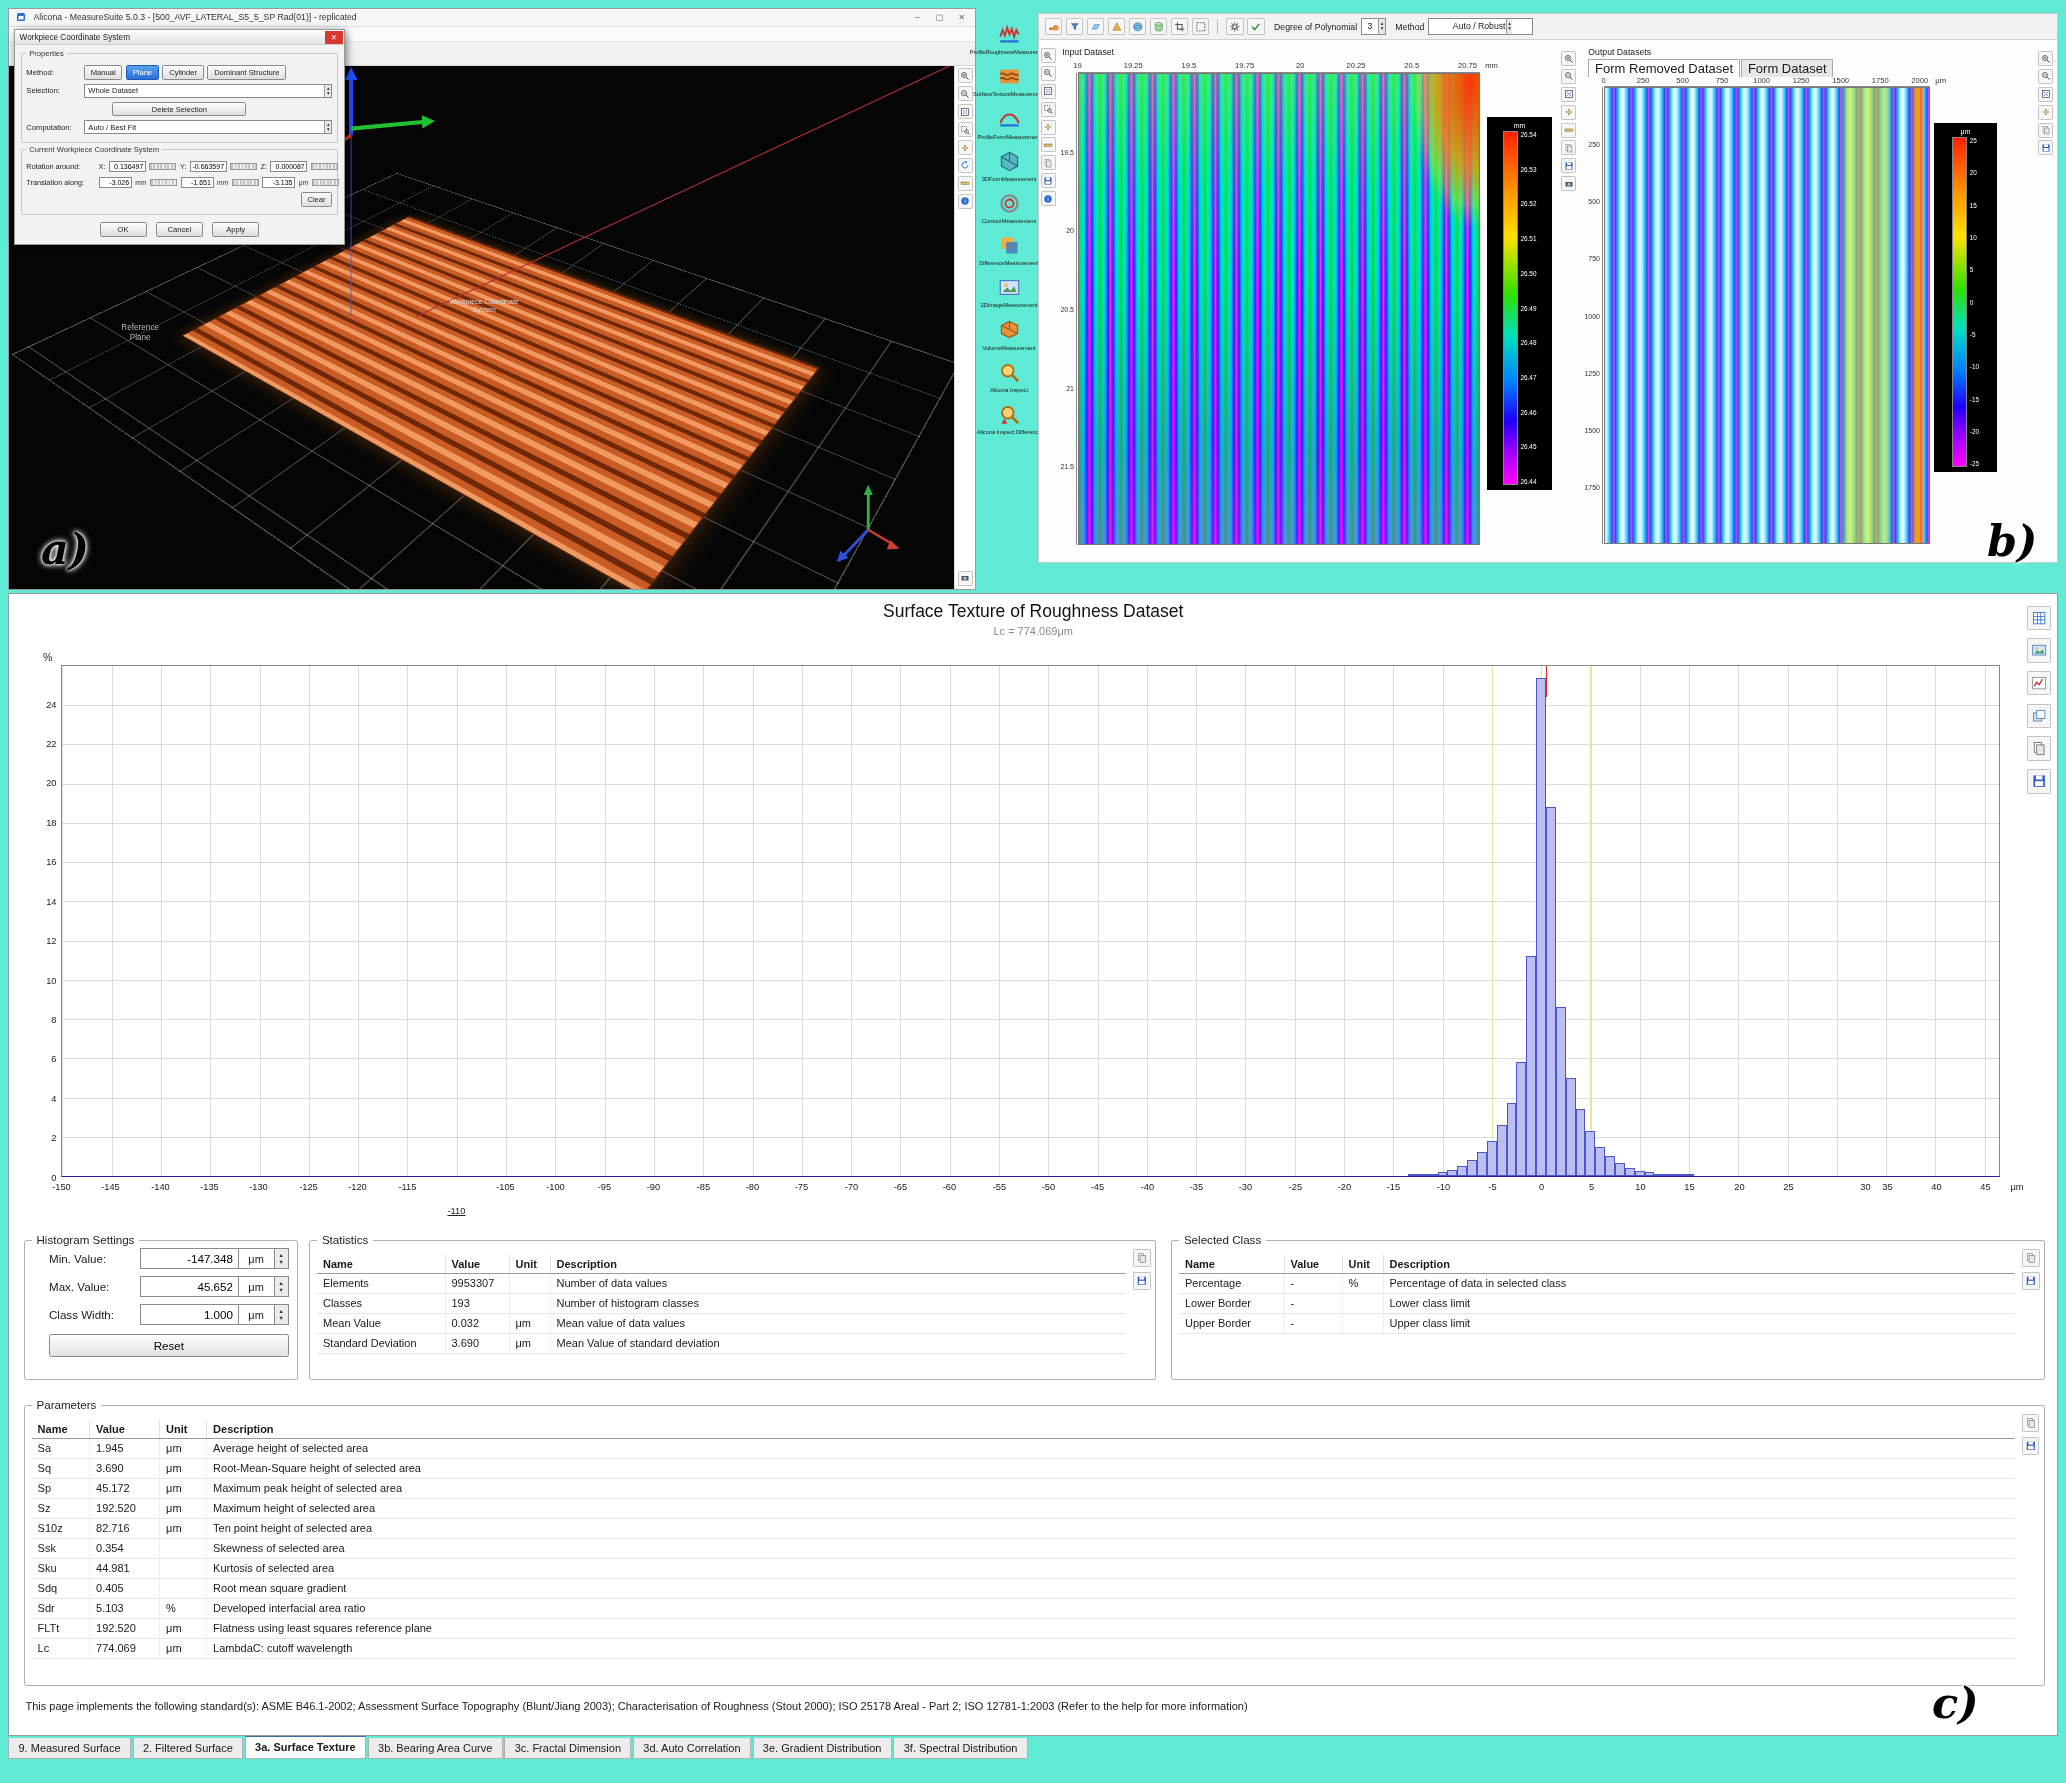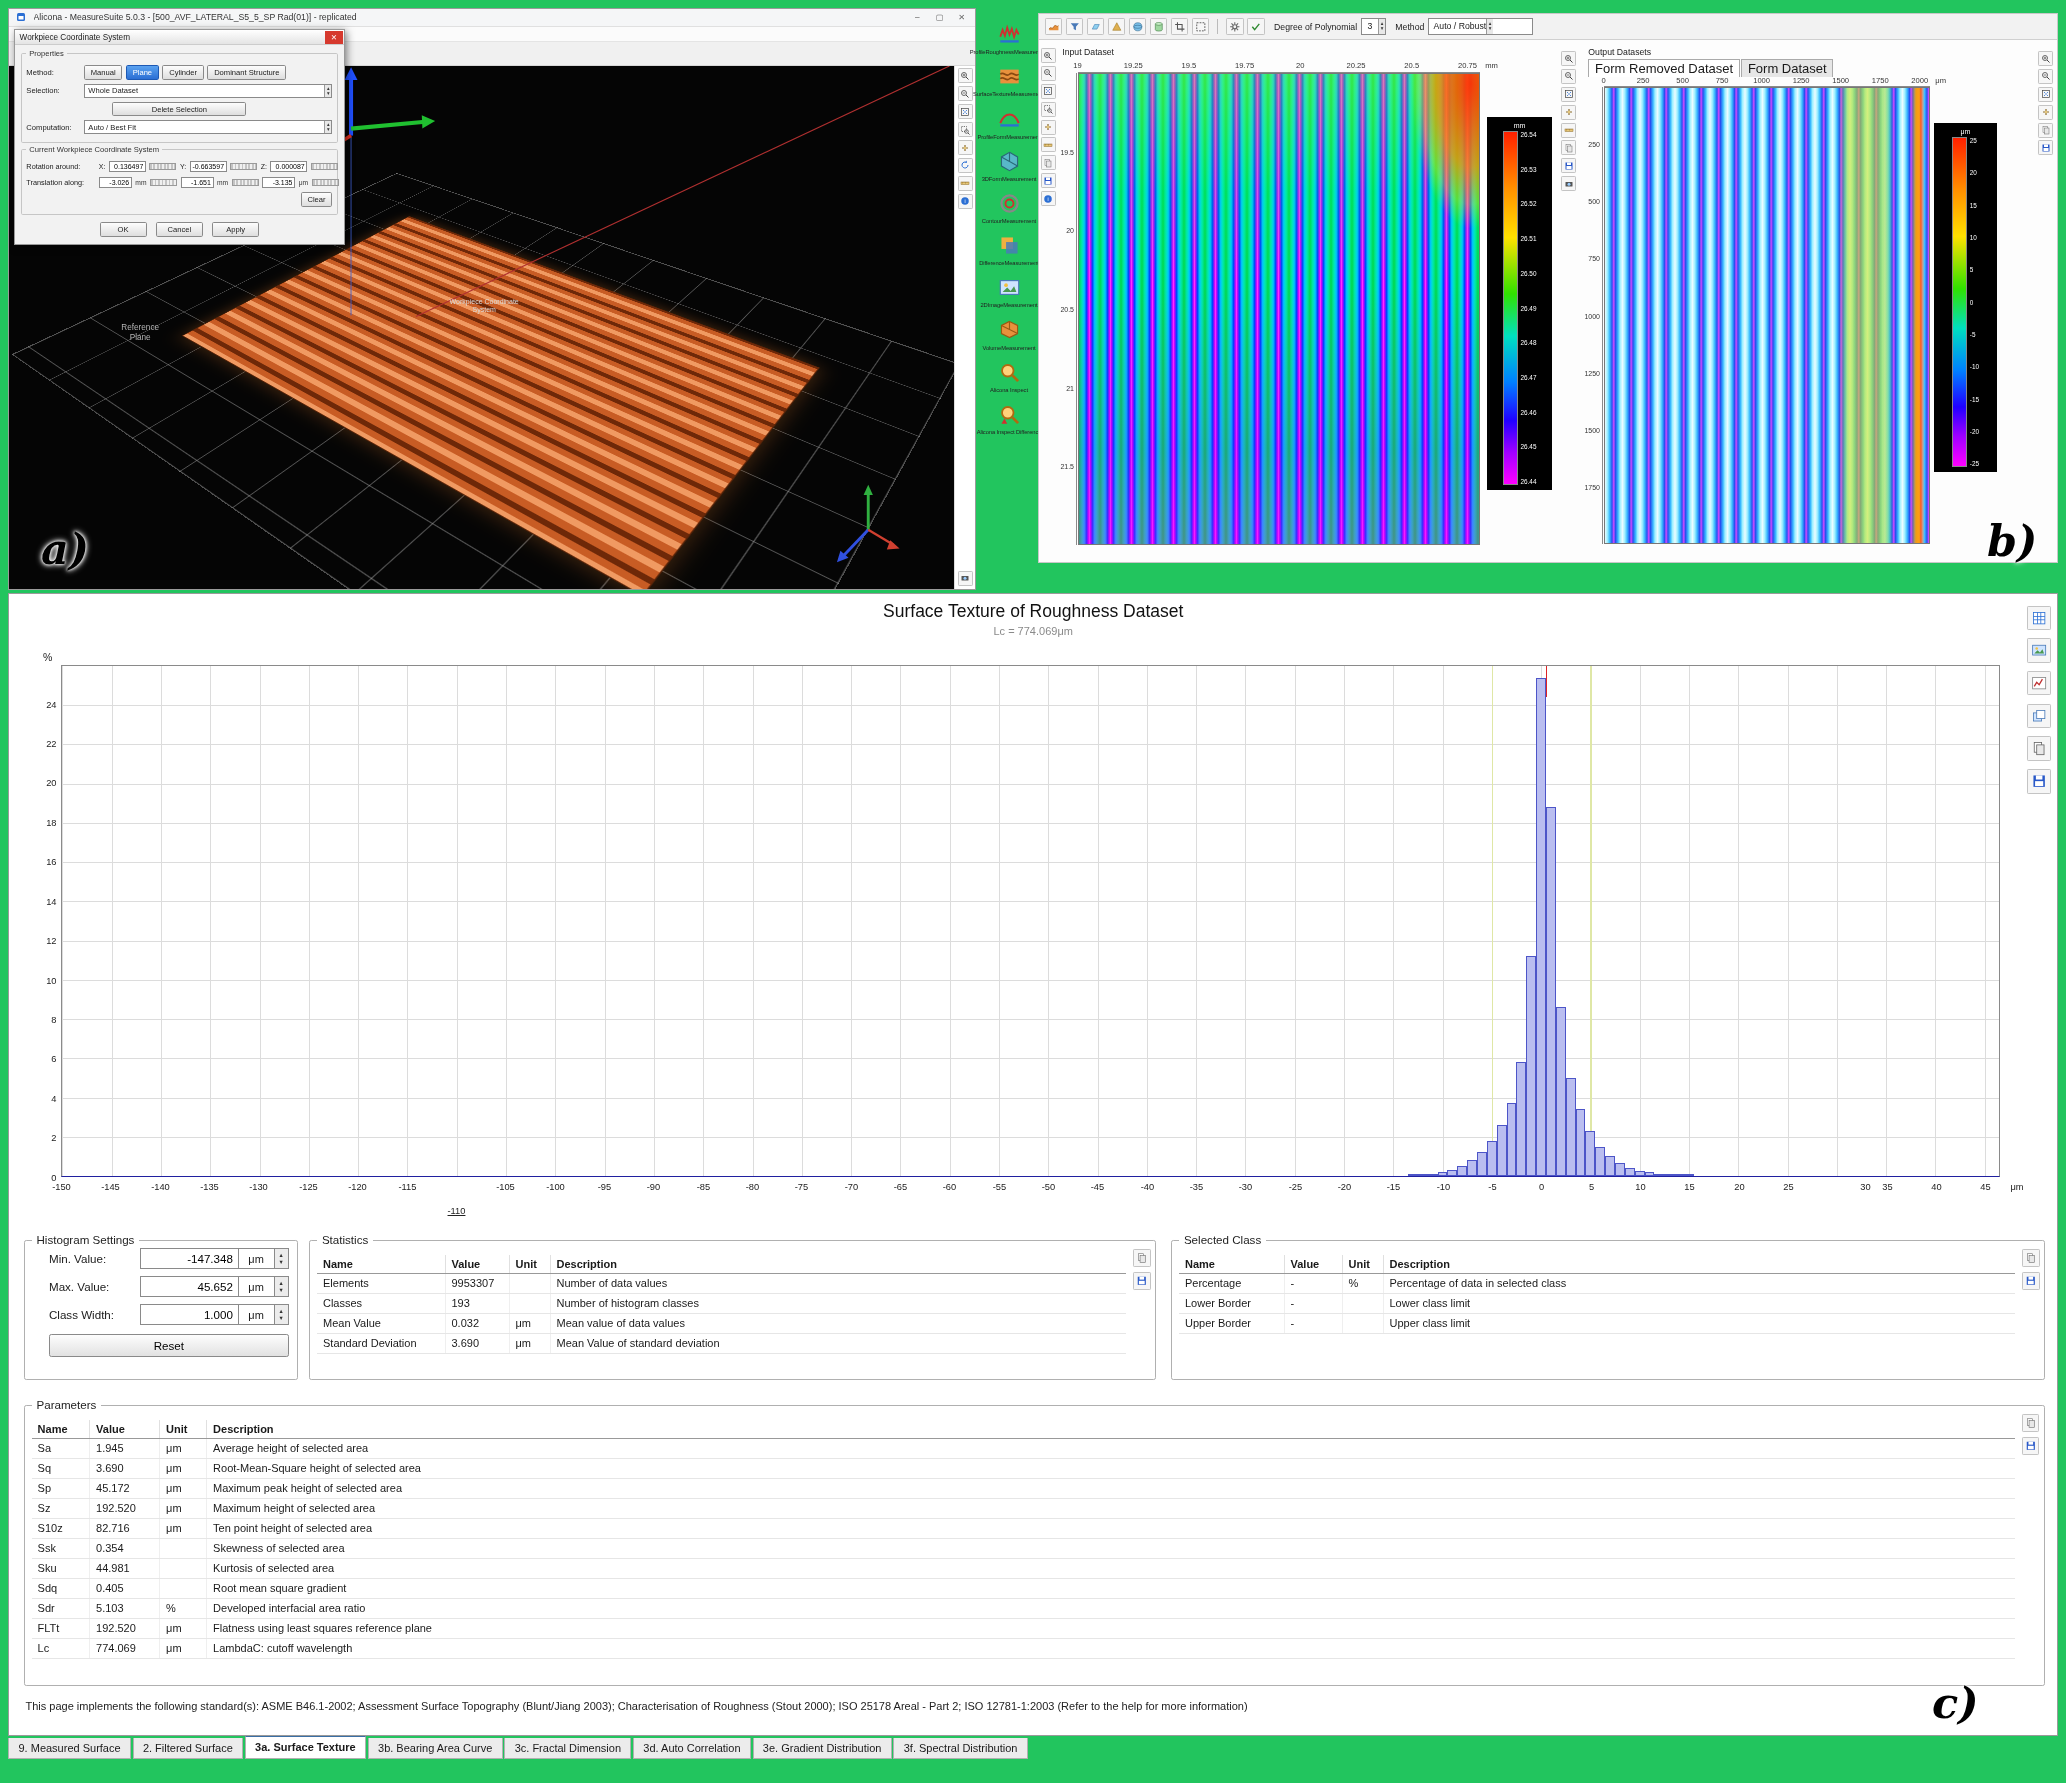--- a/index.html
+++ b/index.html
@@ -1,18 +1,18 @@
 <!DOCTYPE html>
 <html style="font-size:9.3px"><head>
 <meta charset="utf-8">
 <style>
   *{box-sizing:border-box;margin:0;padding:0;}
   html,body{background:#fff;}
   body{font-family:"Liberation Sans",sans-serif;color:#1a1a1a;}
-  #root{position:relative;width:2066px;height:1783px;background:#22c55e;overflow:hidden;}
+  #root{position:relative;width:2066px;height:1783px;background:#5eead4;overflow:hidden;}
 
   
   .icon-btn{display:inline-flex;align-items:center;justify-content:center;width:17.5px;height:17.5px;background:#f6f6f6;border:0.6px solid #c4c4c4;border-radius:1.2px;flex:0 0 auto;}
   .icon-btn svg{width:11.6px;height:11.6px;}
   .icon-btn.big{width:24.5px;height:24.5px;}
   .icon-btn.big svg{width:16.3px;height:16.3px;}
   .icon-btn.sm{width:15px;height:15px;}
   .icon-btn.sm svg{width:10px;height:10px;}
   .icon-col{position:absolute;display:flex;flex-direction:column;gap:2.9px;}
   .spin{display:inline-flex;flex-direction:column;align-items:center;justify-content:center;border-left:0.6px solid #9a9a9a;background:#e8e8e8;height:100%;padding:0 1.7px;}
@@ -69,21 +69,21 @@
   .mt-item{display:flex;flex-direction:column;align-items:center;margin-bottom:10px;width:56px;}
   .mt-item svg{width:23px;height:23px;}
   .mt-label{font-size:5.8px;letter-spacing:-0.1px;white-space:nowrap;margin-top:1.2px;color:#222;}
 
   
   #panel-b{position:absolute;left:1038px;top:13px;width:1020px;height:550px;background:#fdfdfd;border:0.6px solid #c8c8c8;}
   .pb-toolbar{position:absolute;left:0;top:0;right:0;height:26px;background:#f2f2f2;border-bottom:0.6px solid #d0d0d0;display:flex;align-items:center;gap:3.5px;padding:0 5.8px;}
   .pb-lab{font-size:8.7px;margin-left:5.8px;}
   .pb-spinbox{display:inline-flex;align-items:center;height:16.3px;background:#fff;border:0.6px solid #8a8a8a;}
   .pb-spinbox>span:first-child{padding:0 5.8px;font-size:8.7px;}
-  .pb-combo{display:inline-flex;align-items:center;justify-content:flex-start;width:105px;height:16.3px;background:#fff;border:0.6px solid #8a8a8a;padding-left:4.7px;font-size:8.7px;}
+  .pb-combo{display:inline-flex;align-items:center;justify-content:center;width:105px;height:16.3px;background:#fff;border:0.6px solid #8a8a8a;padding-left:4.7px;font-size:8.7px;}
   .map-block{position:absolute;}
   .map-title{position:absolute;left:2.3px;top:0;font-size:8.7px;color:#222;}
   .ruler-top{position:absolute;border-bottom:0.6px solid #8a8a8a;font-size:7.6px;color:#333;}
   .rt-lab{position:absolute;top:1.2px;transform:translateX(-50%);}
   .rt-unit{position:absolute;top:1.2px;left:calc(100% + 5.8px);}
   .ruler-left{position:absolute;border-right:0.6px solid #8a8a8a;font-size:7px;color:#333;}
   .rl-lab{position:absolute;right:2.3px;transform:translateY(-50%);}
   .hmap{position:absolute;border:0.6px solid #777;}
   .input-map{background:
     radial-gradient(76px 186px at 98% 2%,rgba(255,50,0,.95),rgba(255,140,0,.75) 45%,rgba(255,220,0,.35) 65%,transparent 78%),

